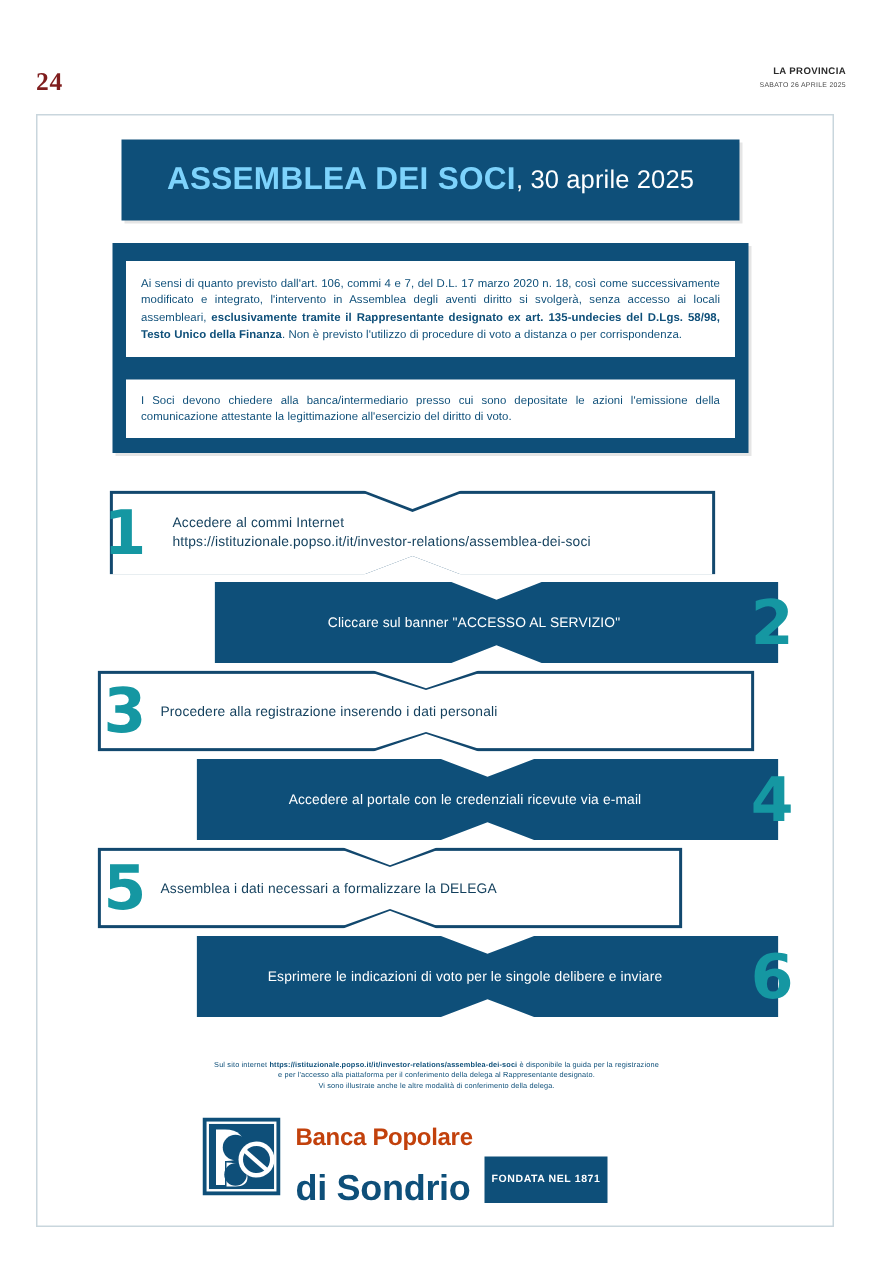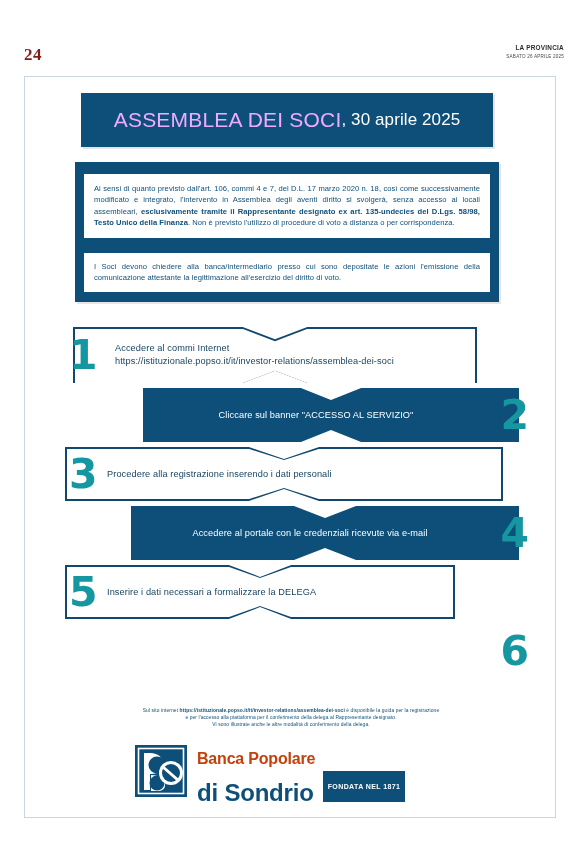--- a/index.html
+++ b/index.html
@@ -43,21 +43,21 @@
   }
 
   
   .title-banner{
     position:absolute;left:56px;top:16px;width:412px;height:54px;
     background:#0e4f79;
     display:flex;align-items:center;justify-content:center;
     box-shadow:2px 2px 0 rgba(0,0,0,.10);
   }
   .title-banner .t-main{
-    color:#f0abfc;font-size:21px;font-weight:400;letter-spacing:.2px;
+    color:#7dd3fc;font-size:21px;font-weight:700;letter-spacing:.2px;
   }
   .title-banner .t-sub{
     color:#ffffff;font-size:17px;font-weight:400;letter-spacing:.1px;
   }
 
   
   .notice{
     position:absolute;left:50px;top:85px;width:424px;height:140px;
     background:#0e4f79;
     box-shadow:2px 2px 0 rgba(0,0,0,.10);
@@ -259,26 +259,29 @@
     <div class="step s4 row-right">
       <div class="chev chev-solid">
         <div class="chev-label">Accedere al portale con le credenziali ricevute via e-mail</div>
       </div>
       <div class="step-num">4</div>
     </div>
 
     <div class="step s5 row-left">
       <div class="chev chev-outline">
         <div class="chev-fill"></div>
-        <div class="chev-label">Inserire i dati necessari a formalizzare la DELEGA</div>
+        <div class="chev-label">Assemblea i dati necessari a formalizzare la DELEGA</div>
       </div>
       <div class="step-num">5</div>
     </div>
 
     <div class="step s6 row-right">
+      <div class="chev chev-solid">
+        <div class="chev-label">Esprimere le indicazioni di voto per le singole delibere e inviare</div>
+      </div>
       <div class="step-num">6</div>
     </div>
 
   </div>
 
   <div class="fineprint">
     <div><span>Sul sito internet </span><b>https://istituzionale.popso.it/it/investor-relations/assemblea-dei-soci</b><span> è disponibile la guida per la registrazione</span></div>
     <div>e per l'accesso alla piattaforma per il conferimento della delega al Rappresentante designato.</div>
     <div>Vi sono illustrate anche le altre modalità di conferimento della delega.</div>
   </div>

